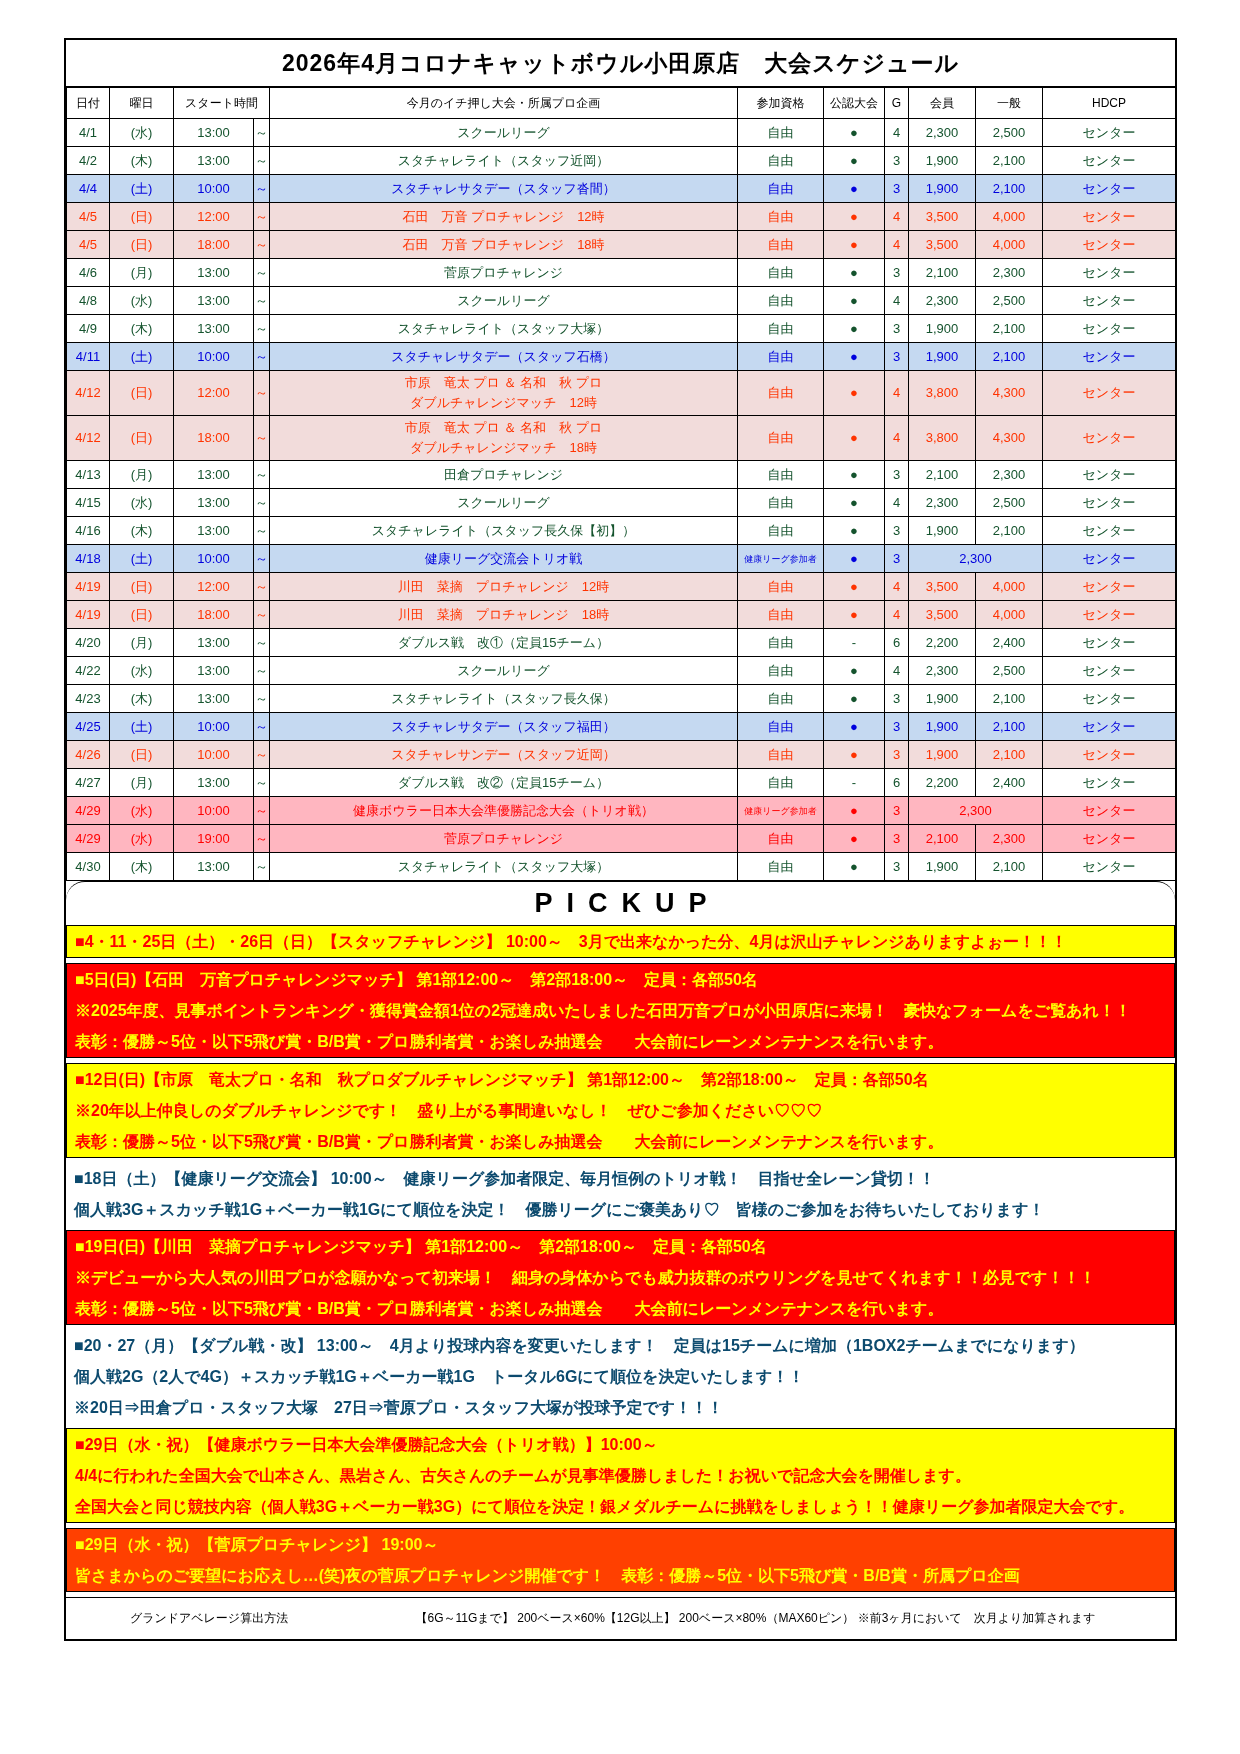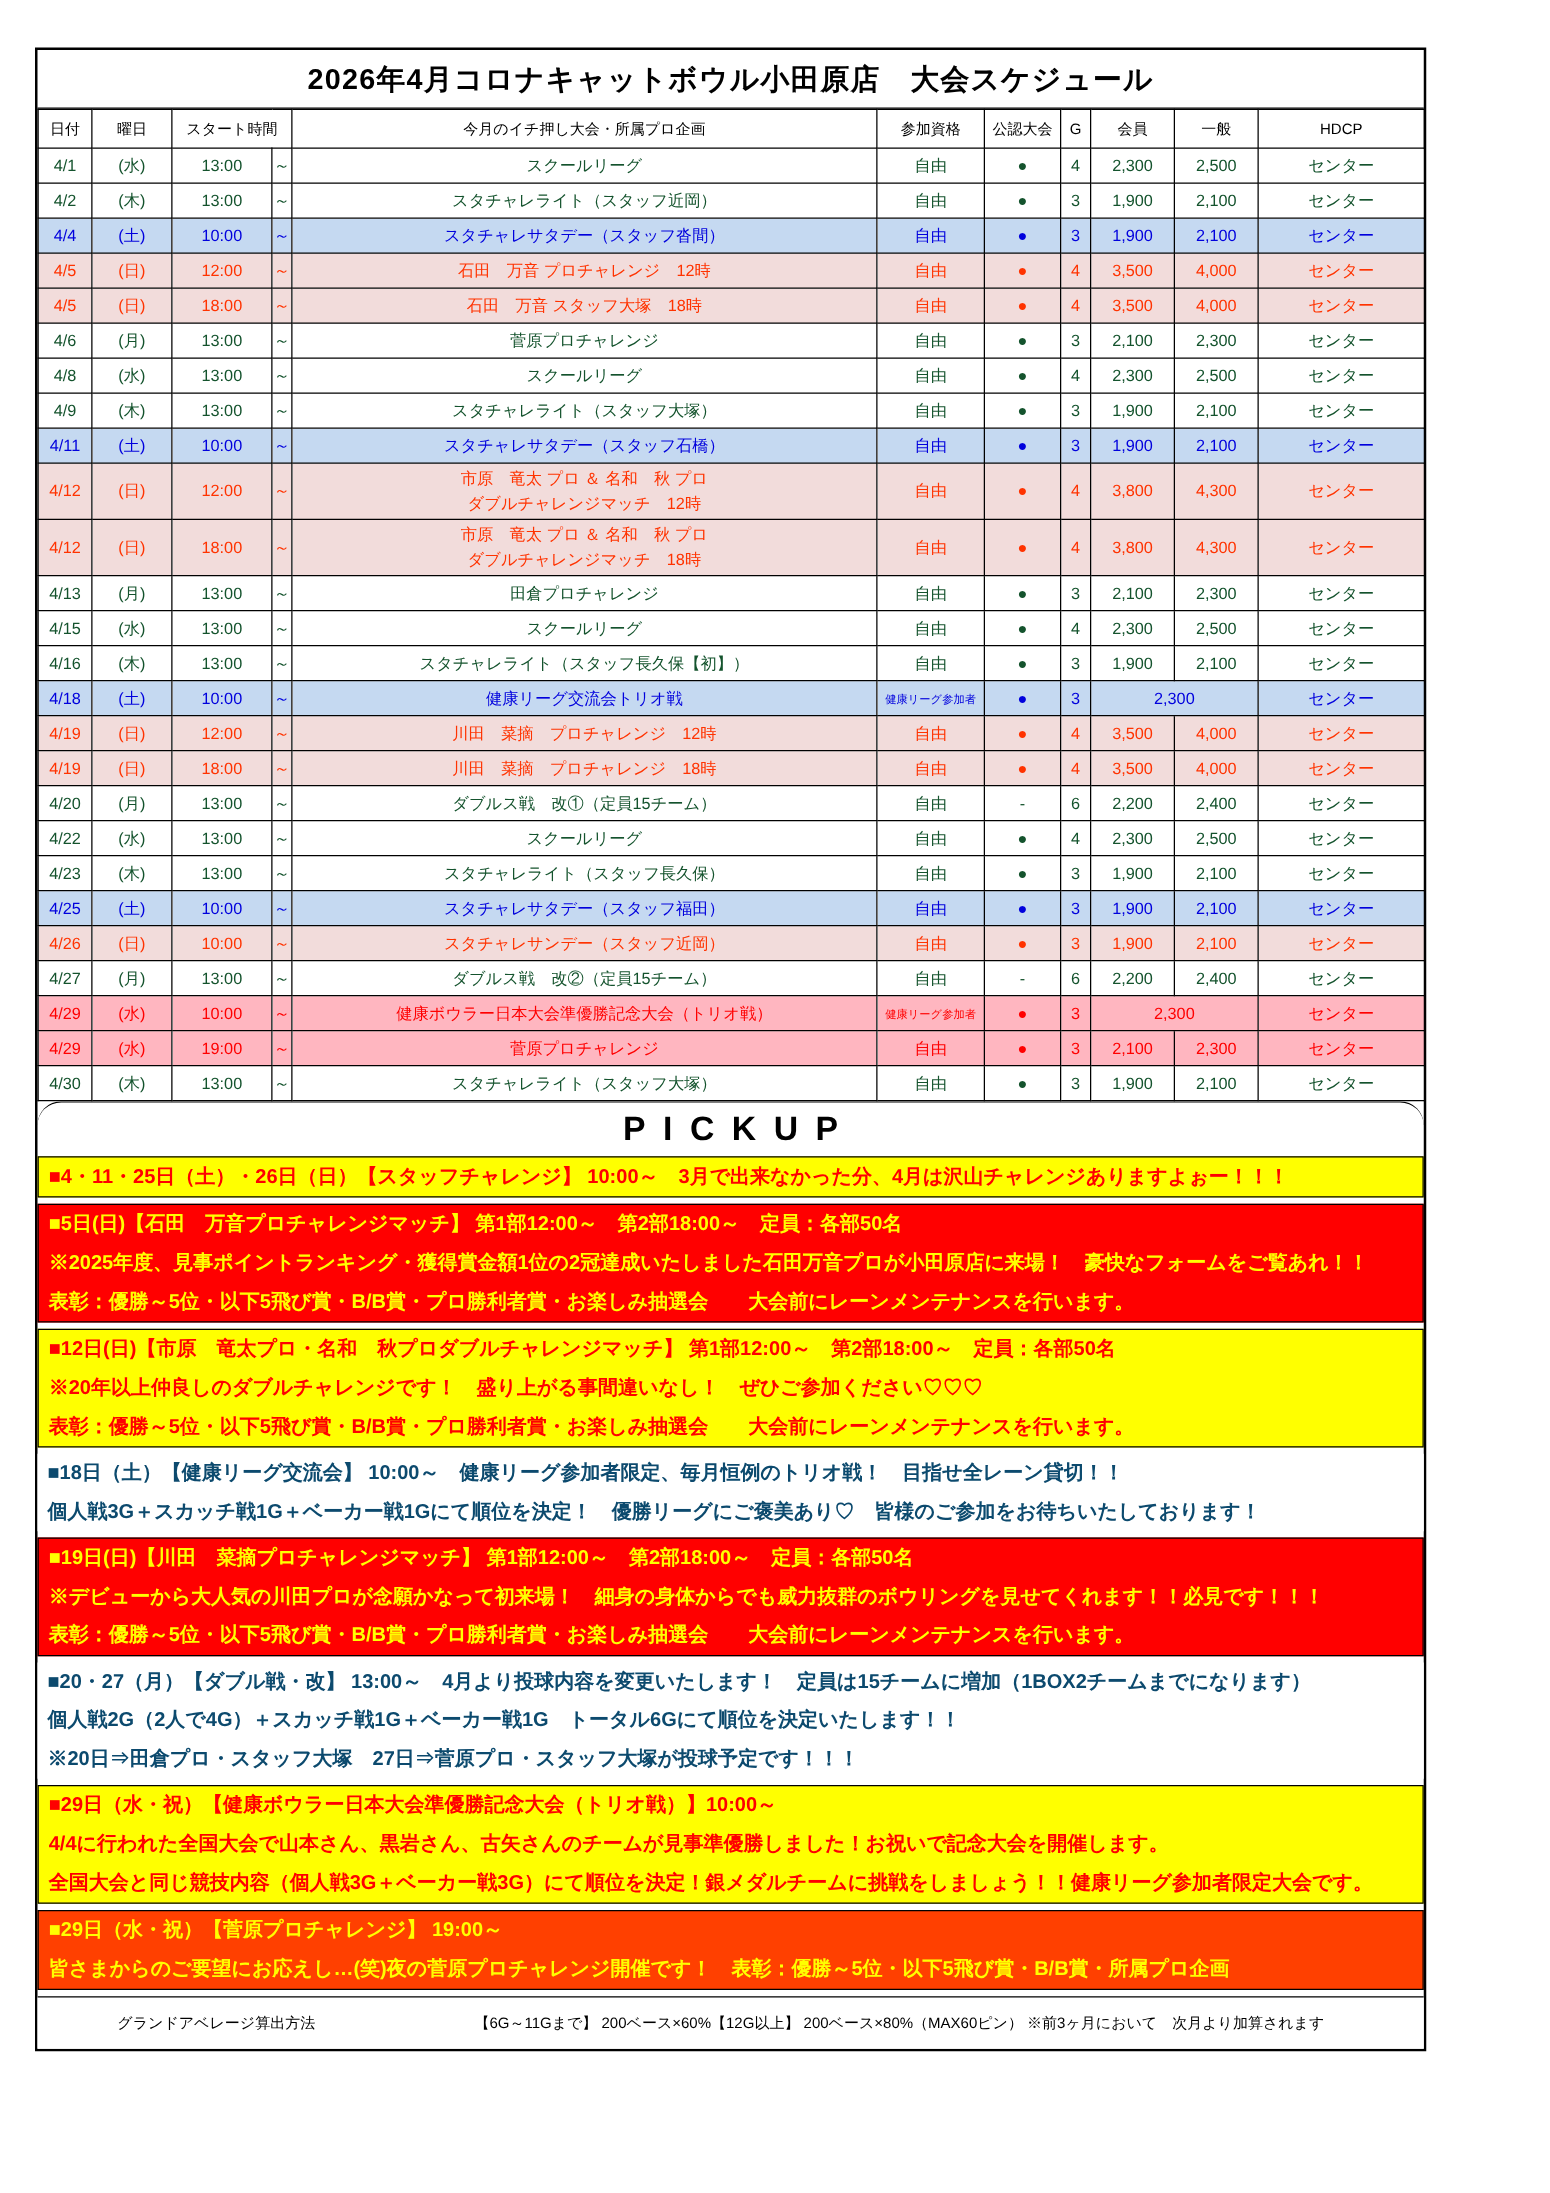--- a/index.html
+++ b/index.html
@@ -8,21 +8,21 @@
     --holiday-bg:#ffb6c0; --holiday-text:#ff0000;
     --pk-yellow:#ffff00; --pk-red:#ff0000; --pk-orange:#ff4000;
   }
   *{box-sizing:border-box;}
   html,body{margin:0;padding:0;}
   body{
     width:1240px;height:1754px;background:#ffffff;
     font-family:"Liberation Sans",sans-serif;color:#000;
   }
   .sheet{
-    margin:38px auto 0 28px;width:1113px;
+    margin:38px auto 0 64px;width:1113px;
     border:2px solid #000;background:#fff;
   }
   .doc-title{
     text-align:center;font-size:23px;font-weight:bold;
     padding:8px 0 7px 0;border-bottom:1px solid #000;letter-spacing:1px;
   }
   table.schedule{width:100%;border-collapse:collapse;table-layout:fixed;}
   table.schedule th,table.schedule td{
     border:1px solid #000;text-align:center;vertical-align:middle;
     overflow:hidden;padding:2px 1px;
@@ -155,21 +155,21 @@
           <td class="fee">3,500</td>
           <td class="fee">4,000</td>
           <td class="hdcp">センター</td>
         </tr>
         <tr class="row-sun">
           <td class="date">4/5</td>
           <td class="dow">(日)</td>
           <td class="time">18:00</td>
           <td class="tilde">～</td>
           <td class="event">
-            <div>石田　万音 スタッフ大塚　18時</div>
+            <div>石田　万音 プロチャレンジ　18時</div>
           </td>
           <td class="qual">自由</td>
           <td class="dot">●</td>
           <td class="g">4</td>
           <td class="fee">3,500</td>
           <td class="fee">4,000</td>
           <td class="hdcp">センター</td>
         </tr>
         <tr class="row-plain">
           <td class="date">4/6</td>

